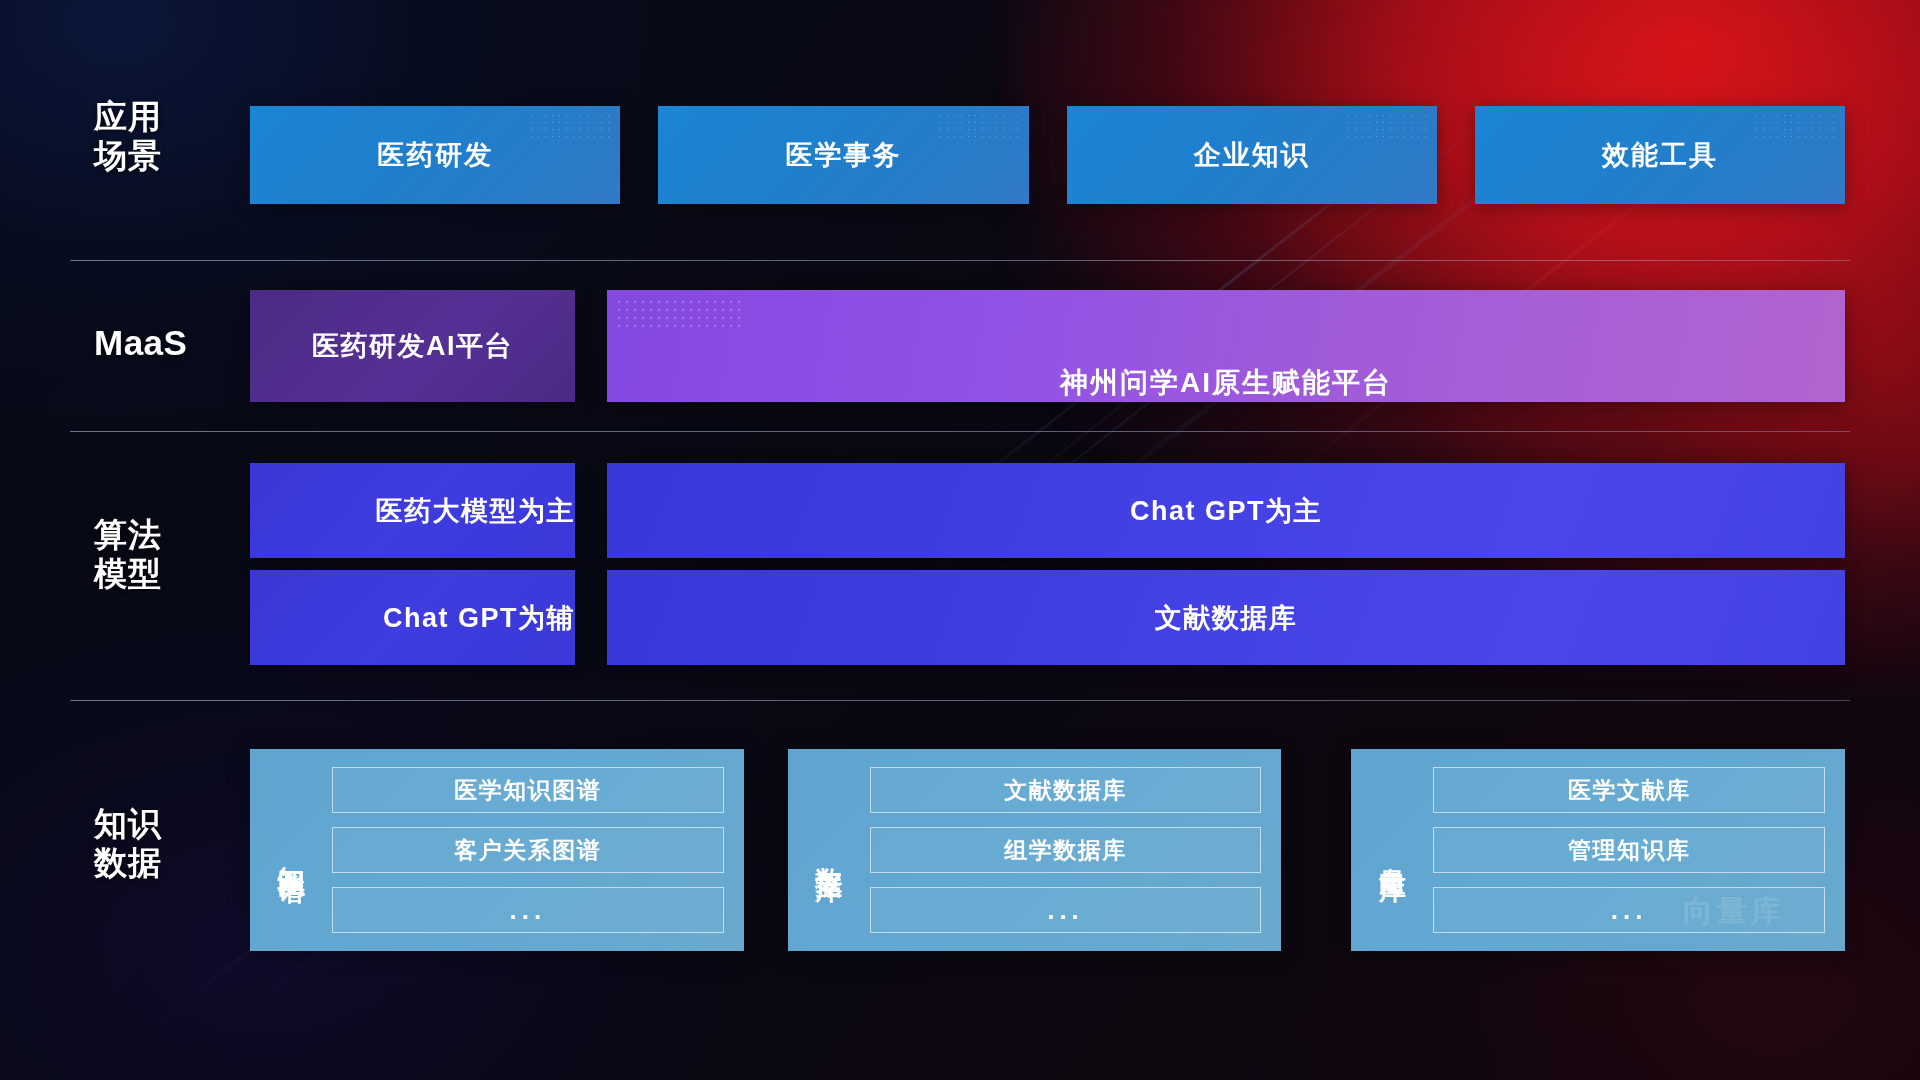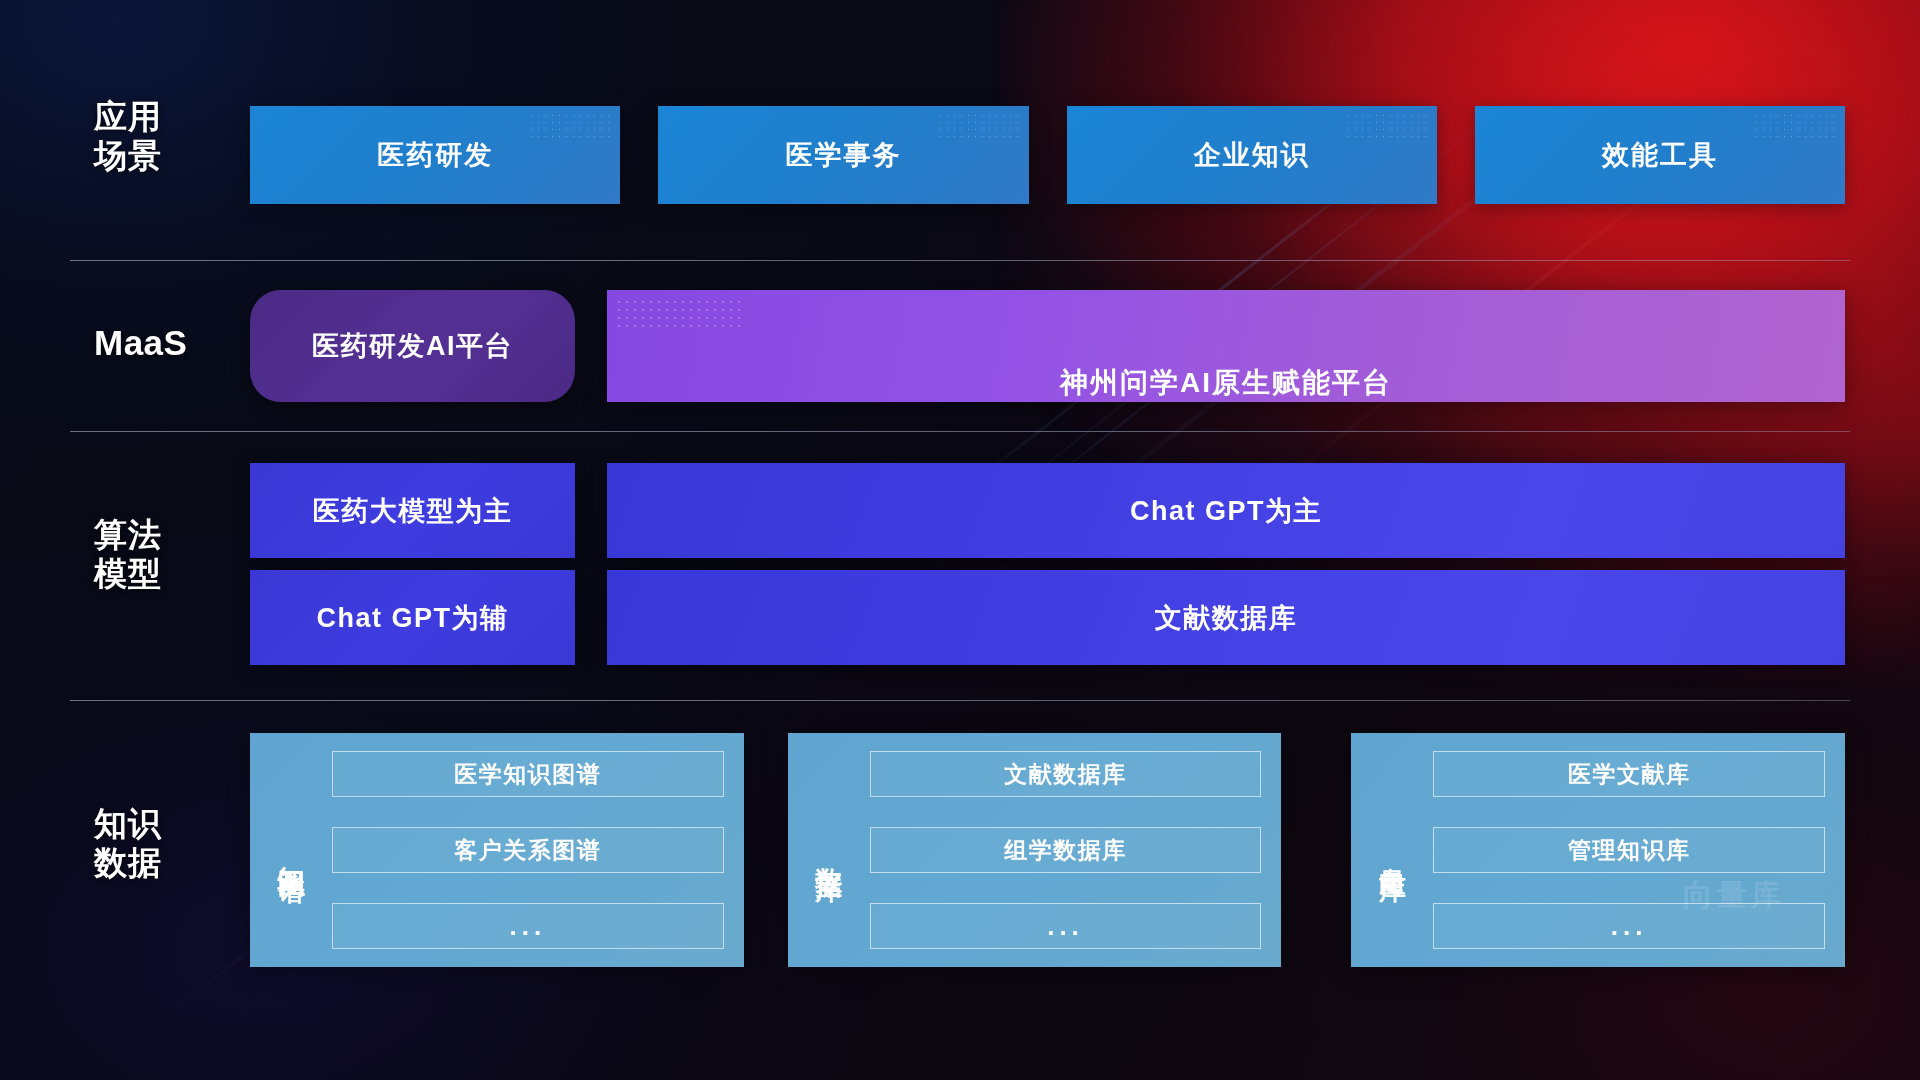--- a/index.html
+++ b/index.html
@@ -110,21 +110,20 @@
 
   
   #row-maas .track { display: flex; gap: 32px; }
   .maas-left {
     width: 325px;
     height: 112px;
     display: flex; align-items: center; justify-content: center;
     background: linear-gradient(135deg, #4b2b86 0%, #553094 55%, #4a2a85 100%);
     color: #ffffff; font-size: 27px; font-weight: 700; letter-spacing: 1.5px;
     box-shadow: 0 4px 18px rgba(0,0,0,0.4);
-    border-radius: 31px;
   }
   .maas-main {
     flex: 1 1 auto;
     height: 112px;
     display: flex; align-items: flex-end; justify-content: center;
     background: linear-gradient(100deg, #8548e0 0%, #9151e6 30%, #a25cd8 62%, #b064cf 100%);
     color: #ffffff; font-size: 28px; font-weight: 700; letter-spacing: 2px;
     box-shadow: 0 4px 22px rgba(0,0,0,0.35);
     position: relative;
   }
@@ -134,21 +133,21 @@
     width: 130px; height: 30px;
     background-image: radial-gradient(rgba(255,255,255,0.25) 0.8px, transparent 0.9px);
     background-size: 8px 8px;
   }
 
   
   #row-algo .track { display: flex; flex-direction: column; gap: 12px; }
   .algo-line { display: flex; gap: 32px; }
   .algo-left {
     width: 325px; height: 95px;
-    display: flex; align-items: center; justify-content: center;
+    display: flex; align-items: center; justify-content: flex-end;
     background: linear-gradient(135deg, #3a37d4 0%, #3f3ce0 50%, #3b38d6 100%);
     color: #ffffff; font-size: 27px; font-weight: 700; letter-spacing: 1.5px;
     box-shadow: 0 3px 16px rgba(0,0,0,0.38);
   }
   .algo-right {
     flex: 1 1 auto; height: 95px;
     display: flex; align-items: center; justify-content: center;
     background: linear-gradient(110deg, #3a37d8 0%, #4340e4 45%, #4a46ea 75%, #4542e2 100%);
     color: #ffffff; font-size: 27px; font-weight: 700; letter-spacing: 1.5px;
     box-shadow: 0 3px 16px rgba(0,0,0,0.38);
@@ -171,21 +170,21 @@
     flex: 0 0 54px;
     display: flex; align-items: center; justify-content: center;
     color: #ffffff;
     font-size: 27px;
     font-weight: 700;
     line-height: 1.12;
     text-align: center;
     writing-mode: vertical-rl;
     letter-spacing: 3px;
   }
-  .know-items { flex: 1 1 auto; display: flex; flex-direction: column; gap: 30px; }
+  .know-items { flex: 1 1 auto; display: flex; flex-direction: column; gap: 14px; }
   .know-item {
     height: 46px;
     border: 1px solid rgba(255,255,255,0.60);
     display: flex; align-items: center; justify-content: center;
     color: #ffffff;
     font-size: 23px;
     font-weight: 700;
     letter-spacing: 1.5px;
     background: rgba(255,255,255,0.04);
   }

